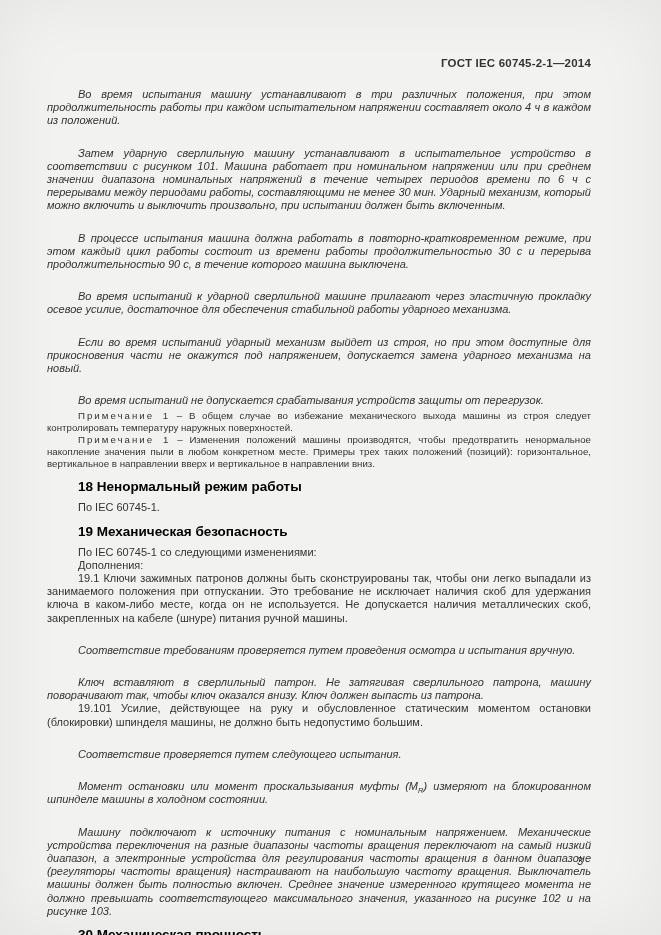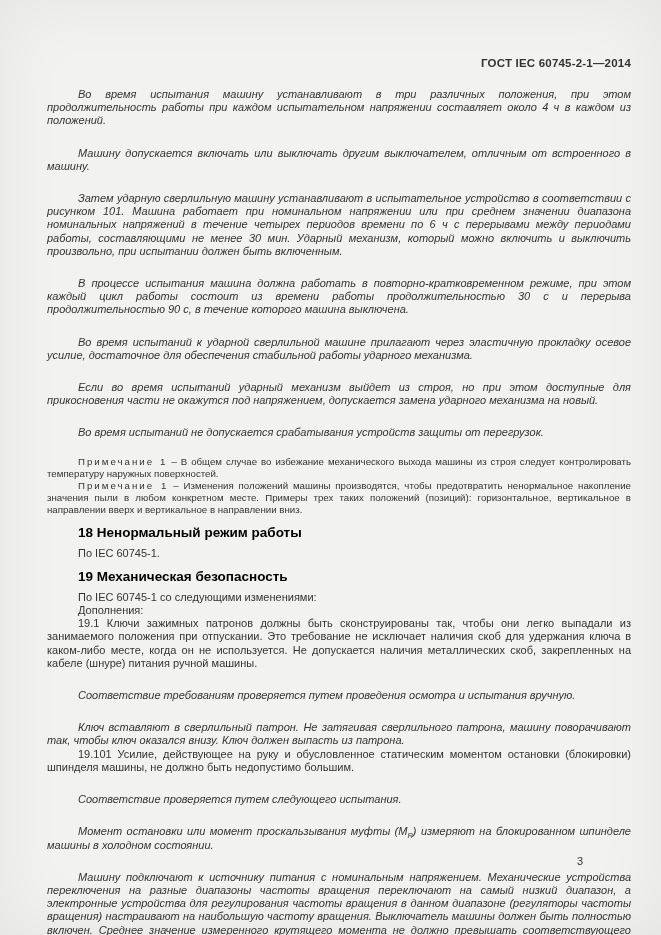--- a/index.html
+++ b/index.html
@@ -5,21 +5,21 @@
   html,body{margin:0;padding:0;background:#e9e9e9;}
   .page{
     position:relative;
     width:661px;height:935px;
     margin:0;
     background:#f2f2f1;
     box-shadow:inset 0 0 70px rgba(0,0,0,0.06);
     font-family:"Liberation Sans", sans-serif;
     color:#333333;
     box-sizing:border-box;
-    padding:57px 30px 0 47px;
+    padding:57px 70px 0 47px;
     overflow:hidden;
   }
   .doc-header{
     text-align:right;
     font-weight:bold;
     font-size:11.5px;
     letter-spacing:.2px;
     margin:0 0 17px 0;
   }
   p{
@@ -27,21 +27,21 @@
     font-size:11px;
     line-height:13.2px;
     text-align:justify;
     text-indent:31px;
   }
   p.i{font-style:italic;margin-top:19px;}
   p.note{
     font-size:9.7px;
     line-height:12px;
   }
-  p.note-first{margin-top:16px;}
+  p.note-first{margin-top:3px;}
   .note-label{letter-spacing:2px;}
   h2{
     font-size:13.5px;
     font-weight:bold;
     color:#000000;
     margin:9px 0 7px 0;
     text-indent:31px;
     text-align:left;
   }
   sub{font-size:7.5px;line-height:0;}
@@ -54,21 +54,20 @@
   }
 </style>
 </head>
 <body>
 
 <div class="page">
 
   <div class="doc-header">ГОСТ IEC 60745-2-1—2014</div>
 
   <p class="i">Во время испытания машину устанавливают в три различных положения, при этом продолжительность работы при каждом испытательном напряжении составляет около 4 ч в каждом из положений.</p>
-  <p class="i">Машину допускается включать или выключать другим выключателем, отличным от встроенного в машину.</p>
   <p class="i">Затем ударную сверлильную машину устанавливают в испытательное устройство в соответствии с рисунком 101. Машина работает при номинальном напряжении или при среднем значении диапазона номинальных напряжений в течение четырех периодов времени по 6 ч с перерывами между периодами работы, составляющими не менее 30 мин. Ударный механизм, который можно включить и выключить произвольно, при испытании должен быть включенным.</p>
   <p class="i">В процессе испытания машина должна работать в повторно-кратковременном режиме, при этом каждый цикл работы состоит из времени работы продолжительностью 30 с и перерыва продолжительностью 90 с, в течение которого машина выключена.</p>
   <p class="i">Во время испытаний к ударной сверлильной машине прилагают через эластичную прокладку осевое усилие, достаточное для обеспечения стабильной работы ударного механизма.</p>
   <p class="i">Если во время испытаний ударный механизм выйдет из строя, но при этом доступные для прикосновения части не окажутся под напряжением, допускается замена ударного механизма на новый.</p>
   <p class="i">Во время испытаний не допускается срабатывания устройств защиты от перегрузок.</p>
 
   <p class="note note-first"><span class="note-label">Примечание 1</span><span> – В общем случае во избежание механического выхода машины из строя следует контролировать температуру наружных поверхностей.</span></p>
   <p class="note"><span class="note-label">Примечание 1</span><span> – Изменения положений машины производятся, чтобы предотвратить ненормальное накопление значения пыли в любом конкретном месте. Примеры трех таких положений (позиций): горизонтальное, вертикальное в направлении вверх и вертикальное в направлении вниз.</span></p>
 
   <h2>18 Ненормальный режим работы</h2>

